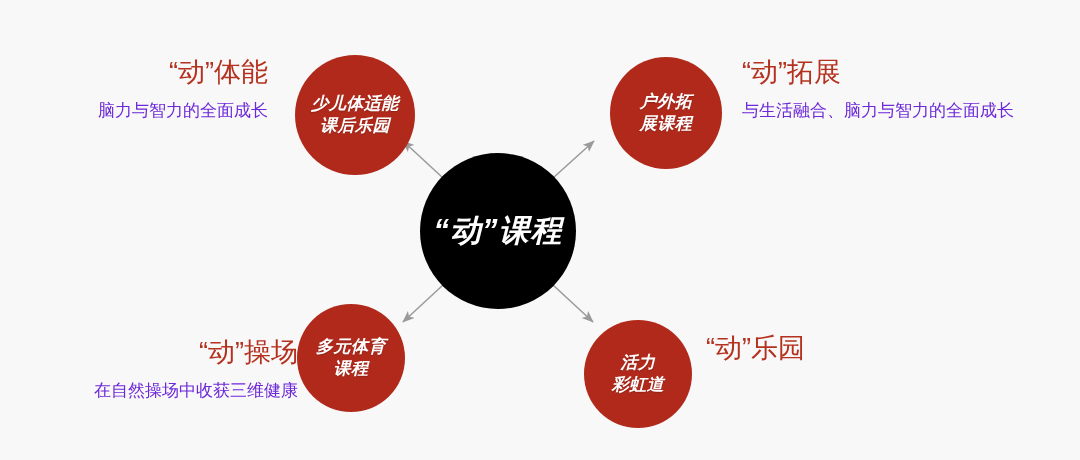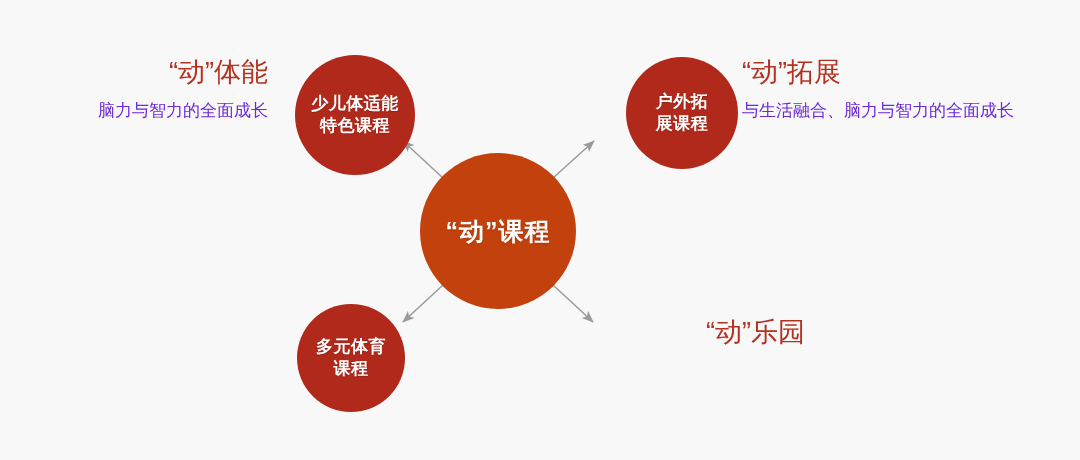--- a/index.html
+++ b/index.html
@@ -41,34 +41,34 @@
     letter-spacing: 0.5px;
     box-sizing: border-box;
   }
   .satellite {
     background: #b0291b;
     font-size: 17px;
     line-height: 1.28;
     text-shadow: 0 1px 1px rgba(0,0,0,0.18);
   }
   .hub {
-    background: #c2410c;
-    font-size: 25px;
+    background: #000000;
+    font-size: 31px;
     line-height: 1.2;
     letter-spacing: 1px;
     text-shadow: 0 1px 2px rgba(0,0,0,0.15);
   }
 
   #circle-center { left: 420px; top: 153px; width: 156px; height: 156px; }
   #circle-tl     { left: 295px; top:  55px; width: 120px; height: 120px; }
-  #circle-tr     { left: 626px; top:  57px; width: 112px; height: 112px; }
+  #circle-tr     { left: 610px; top:  57px; width: 112px; height: 112px; }
   #circle-bl     { left: 297px; top: 304px; width: 108px; height: 108px; }
   #circle-br     { left: 584px; top: 320px; width: 108px; height: 108px; }
 
-  .circle-line { display: block; white-space: nowrap; }
+  .circle-line { display: block; white-space: nowrap; font-style: italic; }
 
   
   .label-block {
     position: absolute;
     box-sizing: border-box;
   }
   .label-title {
     color: #b5311f;
     font-weight: normal;
     font-size: 27px;
@@ -82,21 +82,21 @@
     line-height: 1.3;
     white-space: nowrap;
     margin: 0;
   }
   .align-right { text-align: right; }
   .align-left  { text-align: left; }
 
   #label-tl { right: 812px; top: 52px; }
   #label-tr { left: 742px; top: 52px; }
   #label-bl { right: 782px; top: 332px; }
-  #label-br { left: 706px; top: 312px; }
+  #label-br { left: 706px; top: 328px; }
 </style>
 </head>
 <body>
 
 <div id="diagram">
 
   <svg id="arrow-layer" viewBox="0 0 1080 460" width="1080" height="460" aria-hidden="true">
     <defs>
       <marker id="arrowhead" markerWidth="9" markerHeight="9" refX="7.4" refY="3.2" orient="auto" markerUnits="strokeWidth">
         <path d="M0,0 L8,3.2 L0,6.4 L1.9,3.2 Z" fill="#9a9a9a"></path>
@@ -107,42 +107,50 @@
     <line x1="443" y1="285" x2="403" y2="322" stroke="#9a9a9a" stroke-width="1.5" marker-end="url(#arrowhead)"></line>
     <line x1="553" y1="285" x2="593" y2="322" stroke="#9a9a9a" stroke-width="1.5" marker-end="url(#arrowhead)"></line>
   </svg>
 
   <div id="circle-center" class="node-circle hub">
     <span class="circle-line">“动”课程</span>
   </div>
 
   <div id="circle-tl" class="node-circle satellite">
     <span class="circle-line">少儿体适能</span>
-    <span class="circle-line">特色课程</span>
+    <span class="circle-line">课后乐园</span>
   </div>
 
   <div id="circle-tr" class="node-circle satellite">
     <span class="circle-line">户外拓</span>
     <span class="circle-line">展课程</span>
   </div>
 
   <div id="circle-bl" class="node-circle satellite">
     <span class="circle-line">多元体育</span>
     <span class="circle-line">课程</span>
   </div>
 
+  <div id="circle-br" class="node-circle satellite">
+    <span class="circle-line">活力</span>
+    <span class="circle-line">彩虹道</span>
+  </div>
 
   <div id="label-tl" class="label-block align-right">
     <p class="label-title">“动”体能</p>
     <p class="label-sub">脑力与智力的全面成长</p>
   </div>
 
   <div id="label-tr" class="label-block align-left">
     <p class="label-title">“动”拓展</p>
     <p class="label-sub">与生活融合、脑力与智力的全面成长</p>
   </div>
 
+  <div id="label-bl" class="label-block align-right">
+    <p class="label-title">“动”操场</p>
+    <p class="label-sub">在自然操场中收获三维健康</p>
+  </div>
 
   <div id="label-br" class="label-block align-left">
     <p class="label-title">“动”乐园</p>
   </div>
 
 </div>
 
 </body></html>

